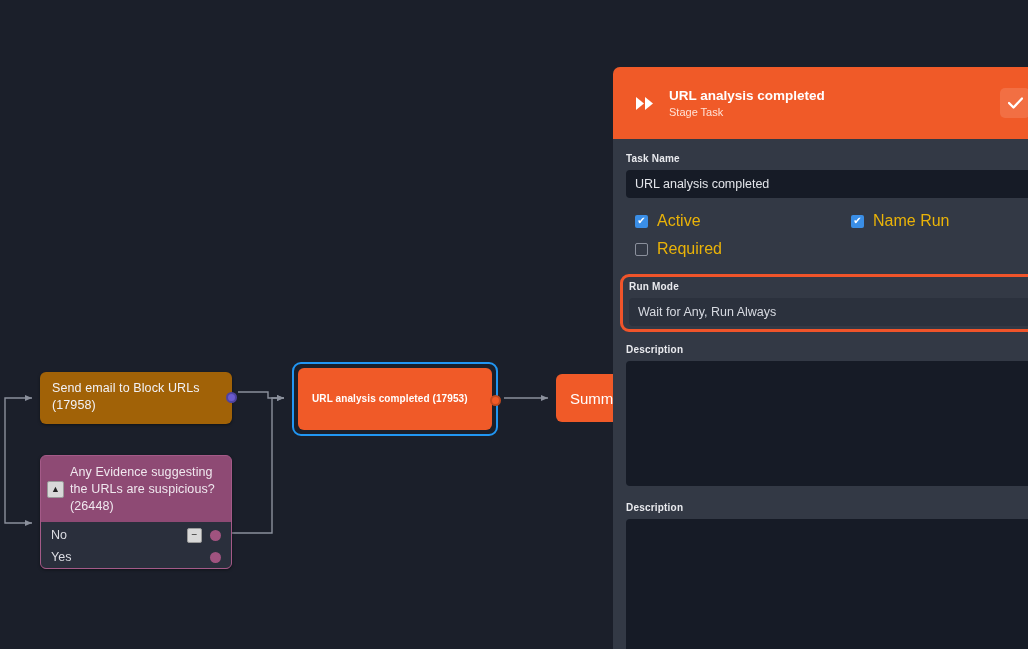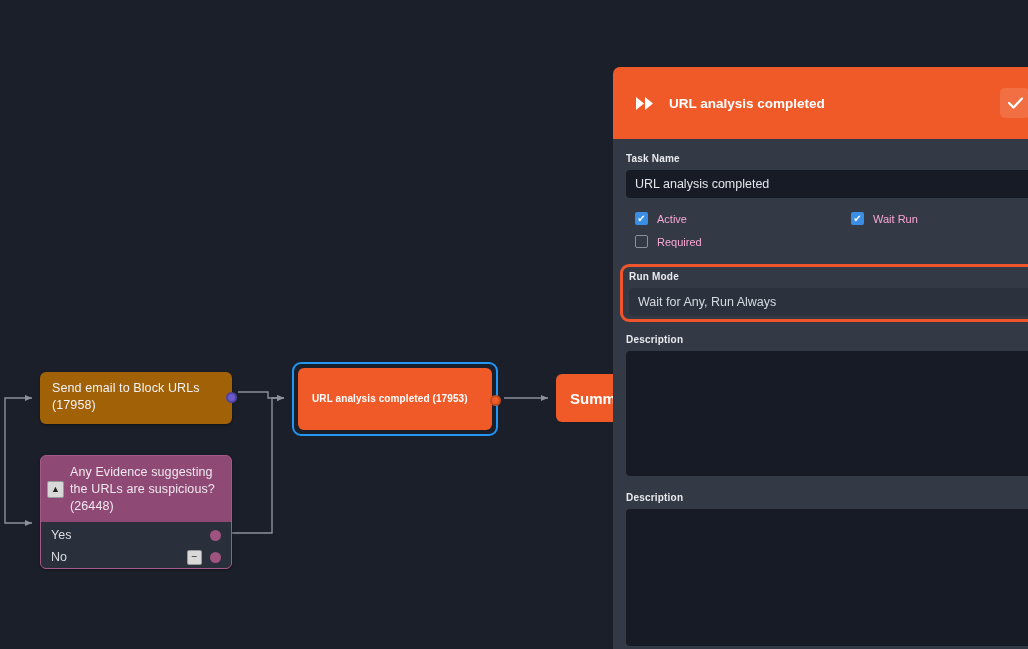--- a/index.html
+++ b/index.html
@@ -99,21 +99,21 @@
     background: #6a5acd; border: 2px solid #4f43a0;
   }
 
   .node-summary {
     left: 556px; top: 374px; width: 120px; height: 48px;
     background: #f05a28; border-radius: 6px;
     display: flex; align-items: center; padding: 0 14px;
     overflow: hidden;
   }
   .node-summary span {
-    color: #fff; font-size: 15px; font-weight: 700; white-space: nowrap;
+    color: #fff; font-size: 15px; font-weight: 400; white-space: nowrap;
   }
 
   
   .panel {
     position: absolute; left: 613px; top: 25px;
     width: 467px; height: 624px;
     background: #333945;
     border-top-left-radius: 7px;
     overflow: hidden;
     margin-top: 42px;
@@ -155,21 +155,21 @@
     row-gap: 10px; margin-top: 14px; padding-left: 9px;
   }
   .check-item { display: flex; align-items: center; gap: 9px; }
   .cbox {
     width: 13px; height: 13px; border-radius: 2px; flex: 0 0 13px;
     display: flex; align-items: center; justify-content: center;
     font-size: 10px; line-height: 1;
   }
   .cbox.on { background: #3a8ee6; color: #fff; }
   .cbox.off { background: transparent; border: 1.5px solid #8b909c; }
-  .check-label { color: #f9a8d4; font-size: 11px; }
+  .check-label { color: #eab308; font-size: 16px; }
 
   .runmode-wrap {
     margin: 16px -6px 0 -6px;
     border: 3px solid #f0542a; border-radius: 9px;
     padding: 4px 6px 3px 6px;
   }
   .select-box {
     position: relative; width: 100%; height: 28px;
     background: #2b313d; border-radius: 4px;
     display: flex; align-items: center; padding: 0 9px;
@@ -218,26 +218,26 @@
       <div class="out-port"></div>
     </div>
 
     <div class="node node-magenta">
       <div class="mag-head">
         <div class="collapse-btn">▲</div>
         <div class="mag-title">Any Evidence suggesting the URLs are suspicious? (26448)</div>
       </div>
       <div class="mag-body">
         <div class="mag-row">
-          <span class="row-label">Yes</span>
-          <span class="port-dot"></span>
-        </div>
-        <div class="mag-row">
           <span class="row-label">No</span>
           <span class="minus-btn">−</span>
+          <span class="port-dot"></span>
+        </div>
+        <div class="mag-row">
+          <span class="row-label">Yes</span>
           <span class="port-dot"></span>
         </div>
       </div>
     </div>
 
     <div class="node node-orange-sel">
       <div class="inner">
         <span>URL analysis completed (17953)</span>
       </div>
       <div class="out-port"></div>
@@ -252,20 +252,21 @@
 
     <div class="panel-header">
       <div class="hdr-icon">
         <svg width="20" height="13" viewBox="0 0 20 13">
           <path d="M0,0 L8,6.5 L0,13 Z" fill="#ffffff"></path>
           <path d="M9,0 L17,6.5 L9,13 Z" fill="#ffffff"></path>
         </svg>
       </div>
       <div class="hdr-text">
         <div class="hdr-title">URL analysis completed</div>
+        <div class="hdr-sub">Stage Task</div>
       </div>
       <button class="hdr-btn">
         <svg width="15" height="12" viewBox="0 0 15 12">
           <path d="M1,6 L5.5,10.5 L14,1.5" stroke="#fff" stroke-width="2.3" fill="none" stroke-linecap="round" stroke-linejoin="round"></path>
         </svg>
       </button>
       <button class="hdr-btn">
         <svg width="13" height="15" viewBox="0 0 13 15">
           <rect x="1.5" y="3.5" width="10" height="10.5" rx="1.3" fill="#fff"></rect>
           <rect x="0" y="1.6" width="13" height="1.9" rx=".9" fill="#fff"></rect>
@@ -281,21 +282,21 @@
       <div class="field-label">Task Name</div>
       <input class="text-input" value="URL analysis completed" style="">
 
       <div class="check-grid">
         <div class="check-item">
           <span class="cbox on">✔</span>
           <span class="check-label">Active</span>
         </div>
         <div class="check-item">
           <span class="cbox on">✔</span>
-          <span class="check-label">Wait Run</span>
+          <span class="check-label">Name Run</span>
         </div>
         <div class="check-item">
           <span class="cbox off"></span>
           <span class="check-label">Required</span>
         </div>
         <div></div>
       </div>
 
       <div class="runmode-wrap">
         <div class="field-label">Run Mode</div>

